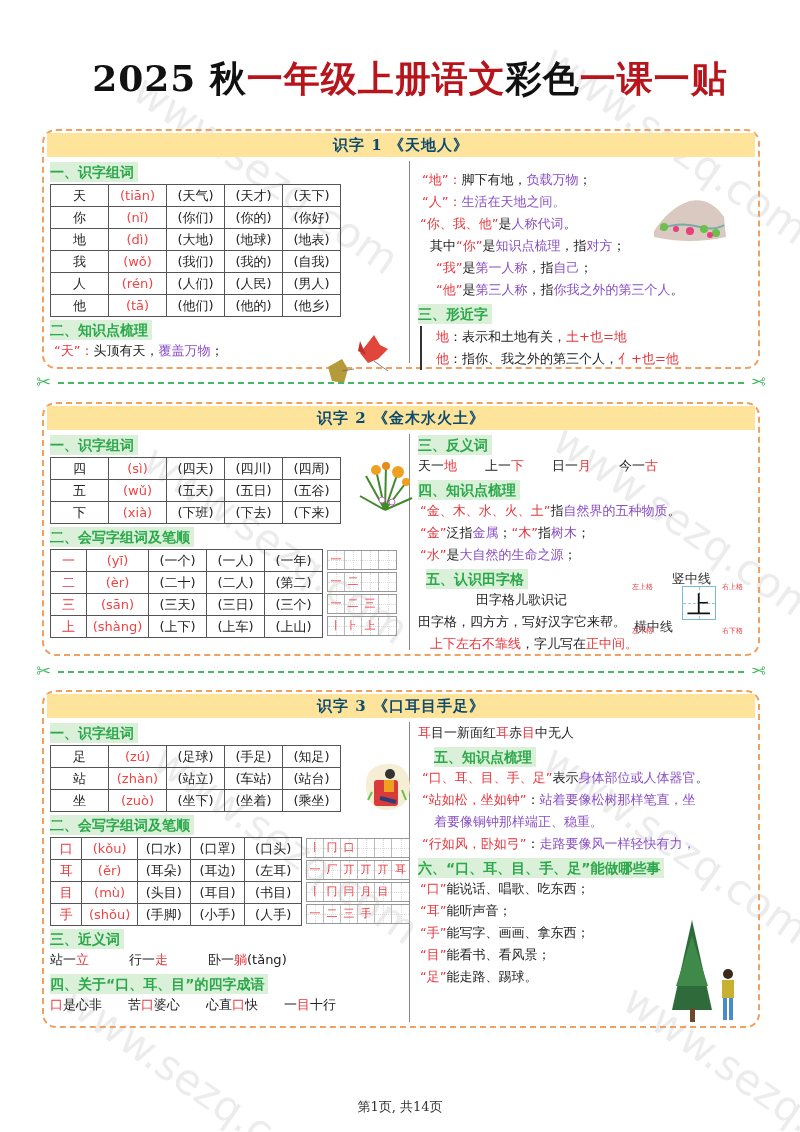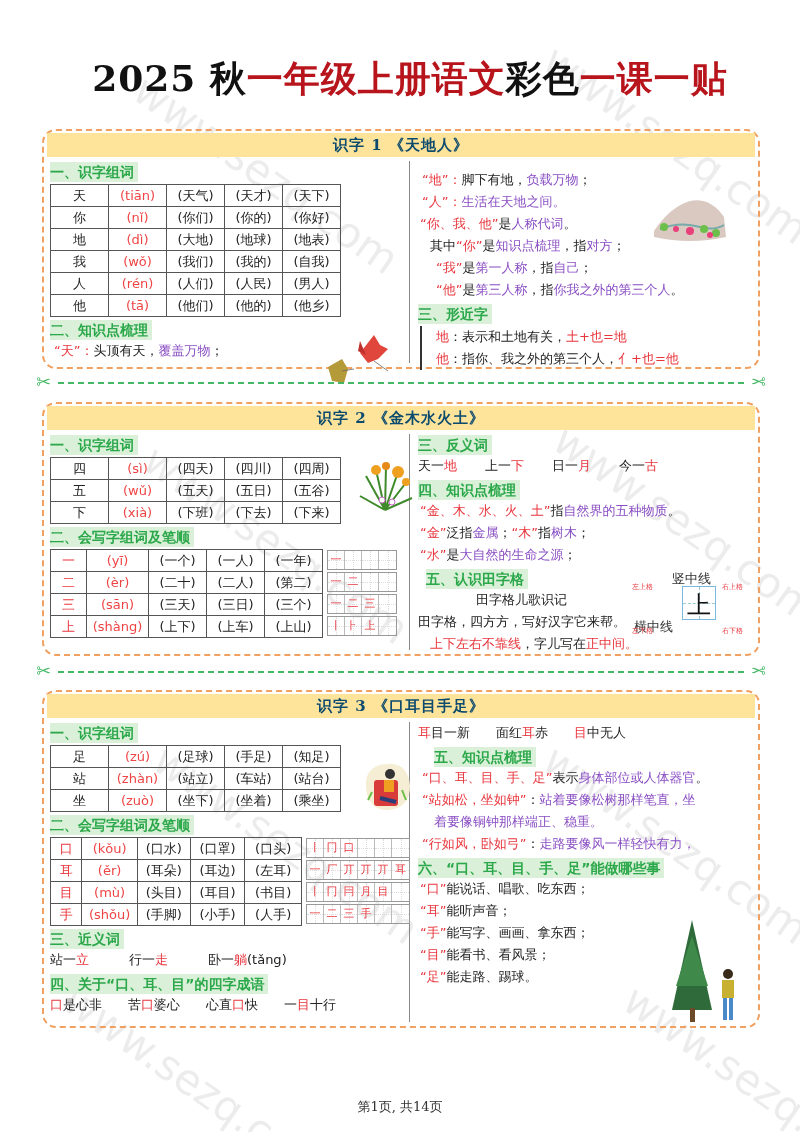--- a/index.html
+++ b/index.html
@@ -469,21 +469,21 @@
       <svg class="illus" style="left:312px;top:38px;" width="50" height="56" viewBox="0 0 50 56">
         <path d="M4 30 Q2 8 24 6 Q46 4 48 28 Q48 50 26 52 Q6 52 4 30 Z" fill="#f6eed4"></path>
         <rect x="12" y="22" width="24" height="26" rx="3" fill="#d93a3a"></rect>
         <circle cx="28" cy="16" r="5" fill="#333"></circle>
         <rect x="22" y="22" width="10" height="12" fill="#f0a020"></rect>
         <path d="M18 40 L34 44" stroke="#2a3f7a" stroke-width="4"></path>
         <path d="M6 42 L10 34 M44 42 L40 32" stroke="#6cbf4a" stroke-width="2"></path>
       </svg>
     </div>
     <div class="col-right">
-      <div class="line" style="padding-left:4px;margin-top:2px;display:flex;gap:26px;">
+      <div class="line" style="padding-left:4px;margin-top:2px;display:flex;">
         <span><span></span><span class="r">耳</span><span>目一新</span></span>
         <span><span>面红</span><span class="r">耳</span><span>赤</span></span>
         <span><span></span><span class="r">目</span><span>中无人</span></span>
       </div>
       <div class="sec" style="margin-left:20px;">五、知识点梳理</div>
       <div class="line" style="padding-left:8px;">
         <span class="r">“口、耳、目、手、足”</span><span>表示</span><span class="p">身体部位或人体器官</span><span>。</span>
       </div>
       <div class="line" style="padding-left:8px;">
         <span class="r">“站如松，坐如钟”</span><span>：</span><span class="p">站着要像松树那样笔直，坐</span>

